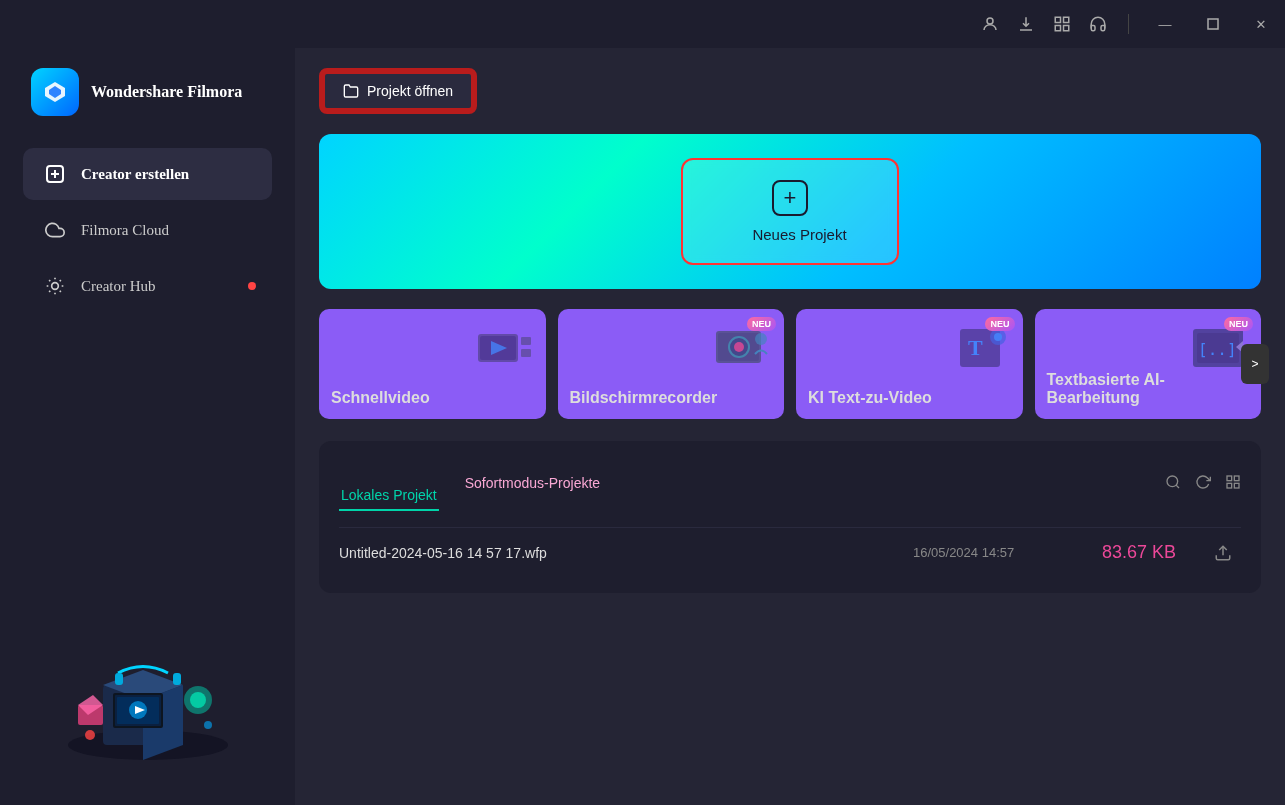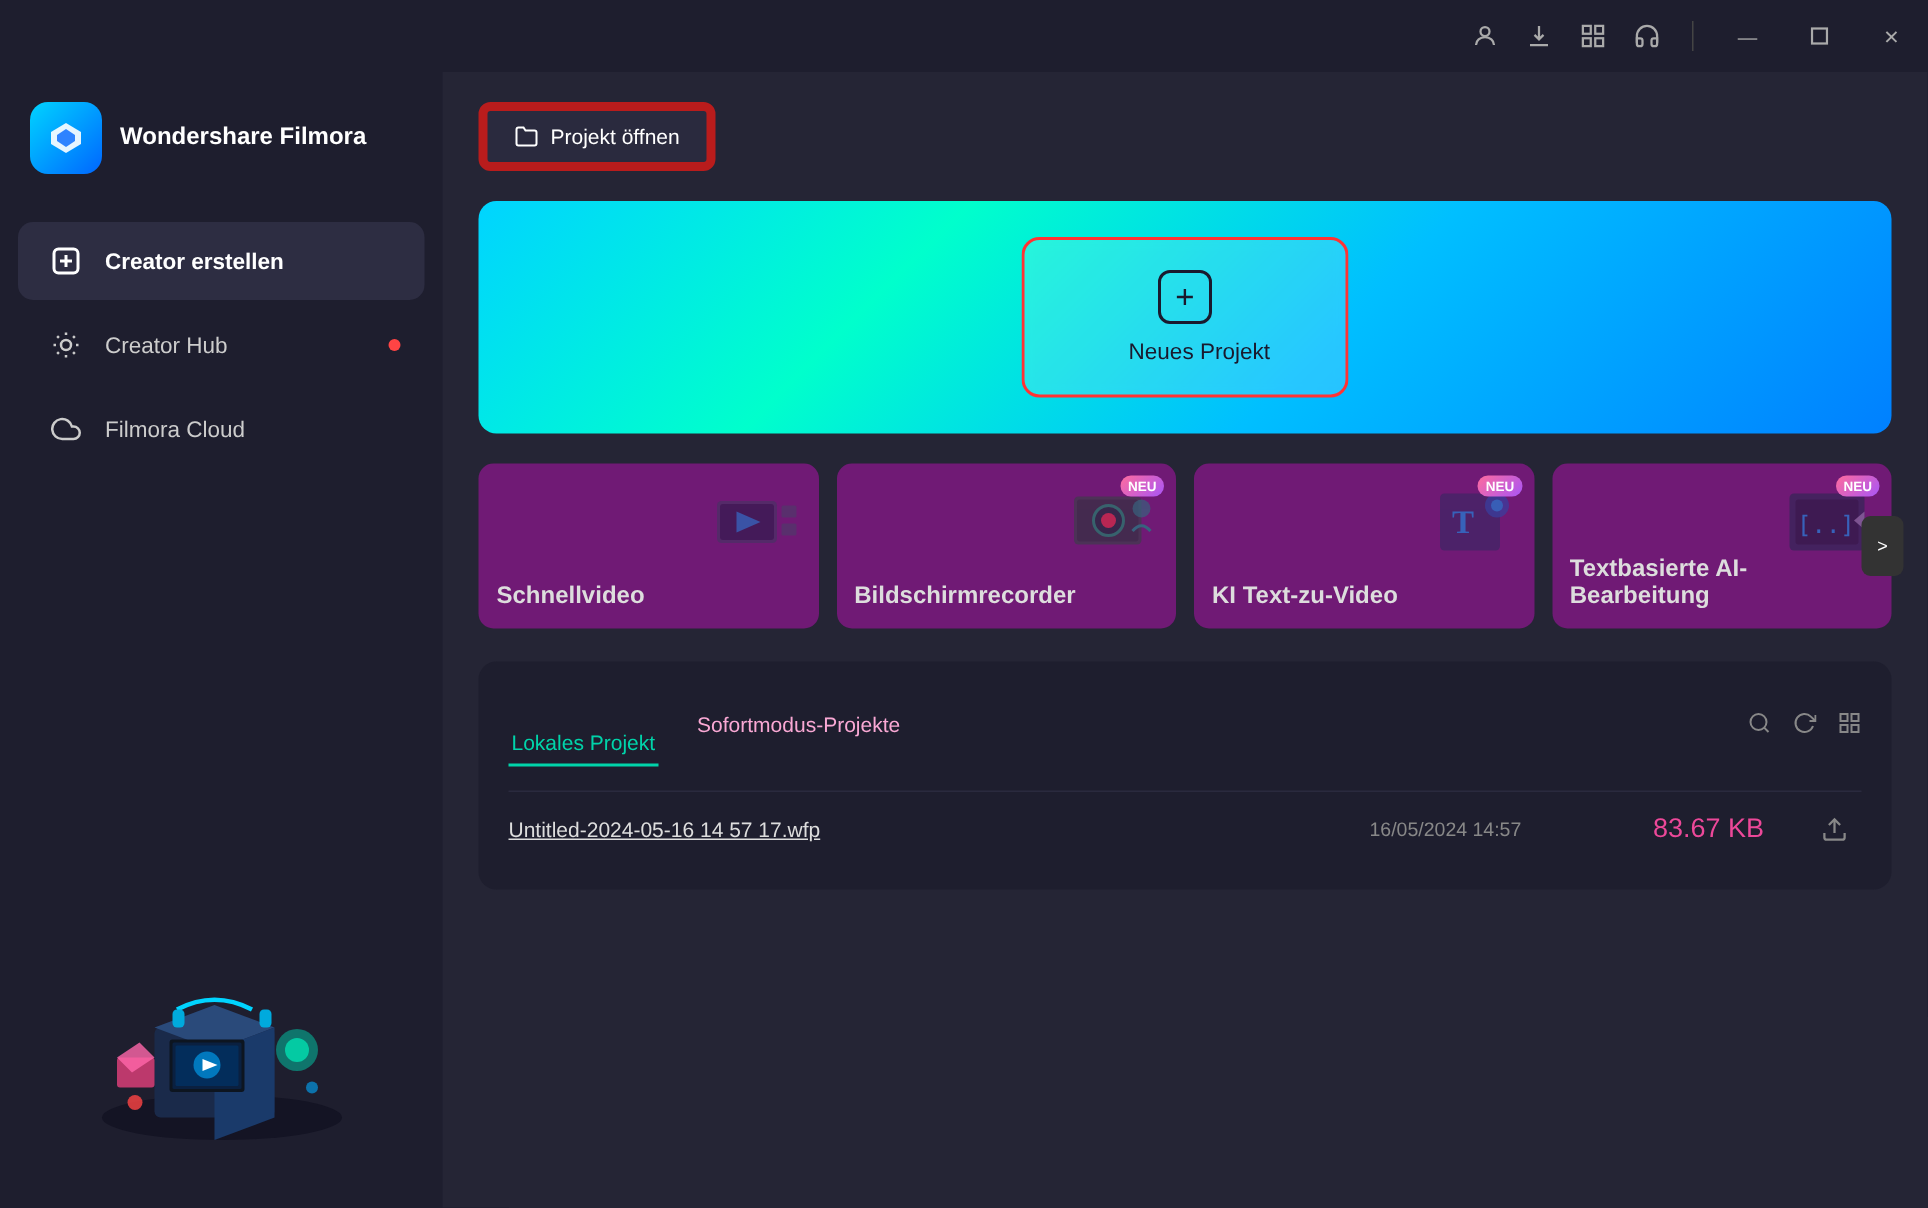--- a/index.html
+++ b/index.html
@@ -61,21 +61,22 @@
     
     .sidebar {
       position: absolute;
       top: 48px;
       left: 0;
       width: 295px;
       height: calc(100% - 48px);
       background: #1e1e2e;
       display: flex;
       flex-direction: column;
-      padding: 20px 0;
+      padding: 20px 11px;
+      font-family: Liberation Serif, serif;
     }
     .logo-area {
       display: flex;
       align-items: center;
       gap: 12px;
       padding: 0 20px 30px 20px;
     }
     .logo-icon {
       width: 48px;
       height: 48px;
@@ -243,21 +244,21 @@
     }
 
     
     .quick-actions {
       display: grid;
       grid-template-columns: repeat(4, 1fr);
       gap: 12px;
       margin-bottom: 22px;
     }
     .quick-card {
-      background: #701a75;
+      background: #8b5cf6;
       border-radius: 10px;
       height: 110px;
       display: flex;
       flex-direction: column;
       justify-content: flex-end;
       padding: 12px;
       cursor: pointer;
       position: relative;
       overflow: hidden;
     }
@@ -321,21 +322,20 @@
       display: flex;
       align-items: center;
       padding: 14px 0;
       border-top: 1px solid #2a2a3e;
       gap: 16px;
     }
     .project-name {
       flex: 1;
       font-size: 14px;
       color: #ddd;
-      text-decoration: underline;
     }
     .project-date {
       font-size: 13px;
       color: #888;
       width: 160px;
     }
     .project-size {
       font-size: 18px;
       color: #ec4899;
       width: 100px;
@@ -440,35 +440,35 @@
           <line x1="10" y1="6" x2="10" y2="14"></line>
           <line x1="6" y1="10" x2="14" y2="10"></line>
         </svg>
     </div>
     <span>Creator erstellen</span>
   </div>
 
   <div class="nav-item">
     <div class="nav-icon">
       <svg width="20" height="20" viewBox="0 0 24 24" fill="none" stroke="#ccc" stroke-width="2">
-          <circle cx="12" cy="12" r="4"></circle>
-          <path d="M12 2v2M12 20v2M2 12h2M20 12h2M4.93 4.93l1.41 1.41M17.66 17.66l1.41 1.41M4.93 19.07l1.41-1.41M17.66 6.34l1.41-1.41"></path>
-        </svg>
-    </div>
-    <span>Creator Hub</span>
-    <div class="nav-dot"></div>
+          <path d="M18 10h-1.26A8 8 0 1 0 9 20h9a5 5 0 0 0 0-10z"></path>
+        </svg>
+    </div>
+    <span>Filmora Cloud</span>
   </div>
 
   <div class="nav-item">
     <div class="nav-icon">
       <svg width="20" height="20" viewBox="0 0 24 24" fill="none" stroke="#ccc" stroke-width="2">
-          <path d="M18 10h-1.26A8 8 0 1 0 9 20h9a5 5 0 0 0 0-10z"></path>
-        </svg>
-    </div>
-    <span>Filmora Cloud</span>
+          <circle cx="12" cy="12" r="4"></circle>
+          <path d="M12 2v2M12 20v2M2 12h2M20 12h2M4.93 4.93l1.41 1.41M17.66 17.66l1.41 1.41M4.93 19.07l1.41-1.41M17.66 6.34l1.41-1.41"></path>
+        </svg>
+    </div>
+    <span>Creator Hub</span>
+    <div class="nav-dot"></div>
   </div>
 
   <div class="sidebar-illustration">
     <svg class="sidebar-3d-illustration" viewBox="0 0 200 160" fill="none" xmlns="http://www.w3.org/2000/svg">
 
       <ellipse cx="100" cy="140" rx="80" ry="15" fill="#0a0a1a" opacity="0.5"></ellipse>
 
       <rect x="55" y="80" width="80" height="60" rx="4" fill="#1a2a4a"></rect>
 
       <polygon points="55,80 95,65 135,80 95,95" fill="#2a4a7a"></polygon>

